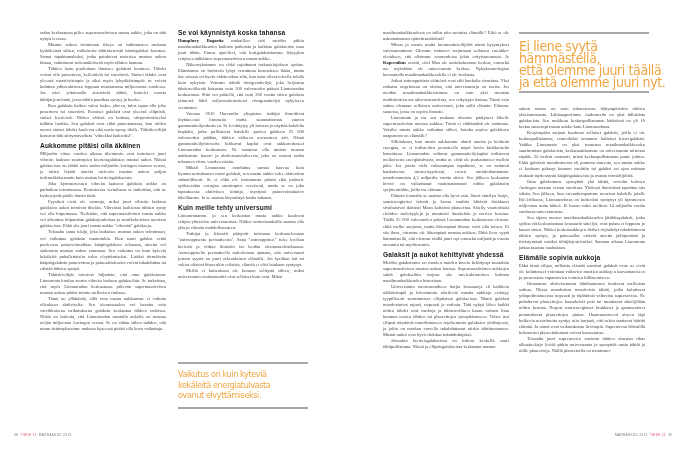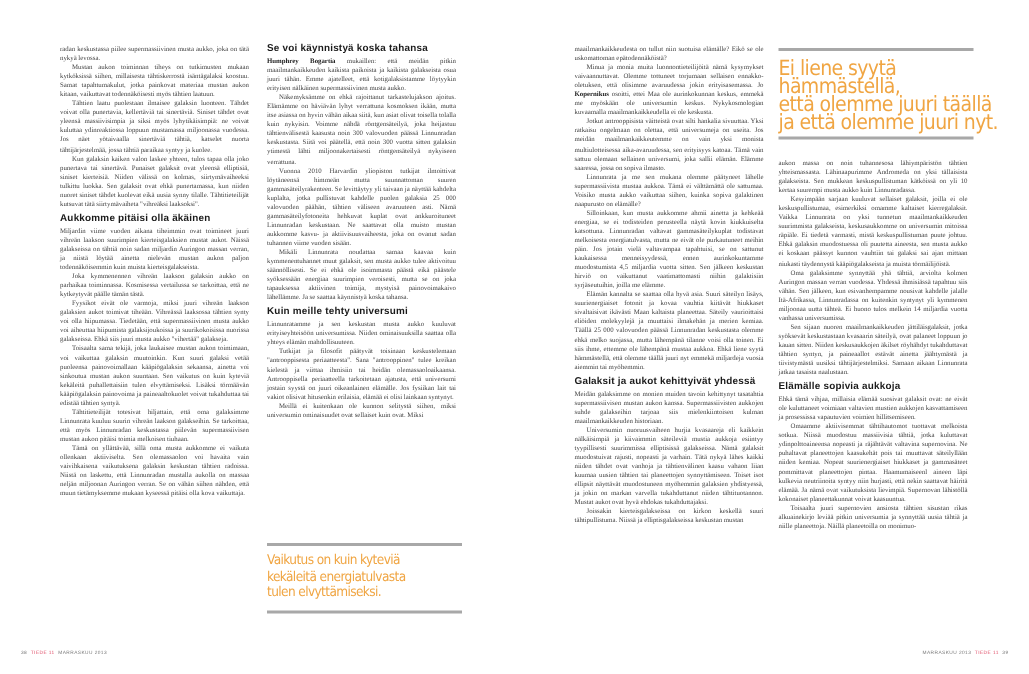--- a/index.html
+++ b/index.html
@@ -47,21 +47,21 @@
       <h3>Kuin meille tehty universumi</h3>
       <p>Linnunratamme ja sen keskustan musta aukko kuuluvat erityiseyhteisöön universumissa. Niiden ominaisuuksilla saattaa olla yhteys elämän mahdollisuuteen.</p>
       <p class="ind">Tutkijat ja filosofit päätyvät toisinaan keskustelemaan "antrooppisesta periaatteesta". Sana "antrooppinen" tulee kreikan kielestä ja viittaa ihmisiin tai heidän olemassaoloaikaansa. Antrooppisella periaatteella tarkoitetaan ajatusta, että universumi jostain syystä on juuri oikeanlainen elämälle. Jos fysiikan lait tai vakiot olisivat hitusenkin erilaisia, elämää ei olisi lainkaan syntynyt.</p>
       <p class="ind">Meillä ei kuitenkaan ole kunnon selitystä siihen, miksi universumin ominaisuudet ovat sellaiset kuin ovat. Miksi</p>
     </div>
 
     <div class="rule" style="left:178px; top:362px; width:130px;"></div>
     <div class="pull" style="left:178px; top:369px; width:150px; font-size:9px; line-height:10.5px;">
       <div>Vaikutus on kuin kyteviä</div>
       <div>kekäleitä energiatulvasta</div>
-      <div>tulen elvyttämiseksi.</div>
+      <div>ovanut elvyttämiseksi.</div>
     </div>
     <div class="rule" style="left:178px; top:407px; width:130px;"></div>
 
     <div class="footer" style="left:14px; top:433px;">
       <span>38</span>&nbsp;
       <span class="brand">TIEDE 11</span>&nbsp;
       <span>MARRASKUU 2013</span>
     </div>
   </div>
 

